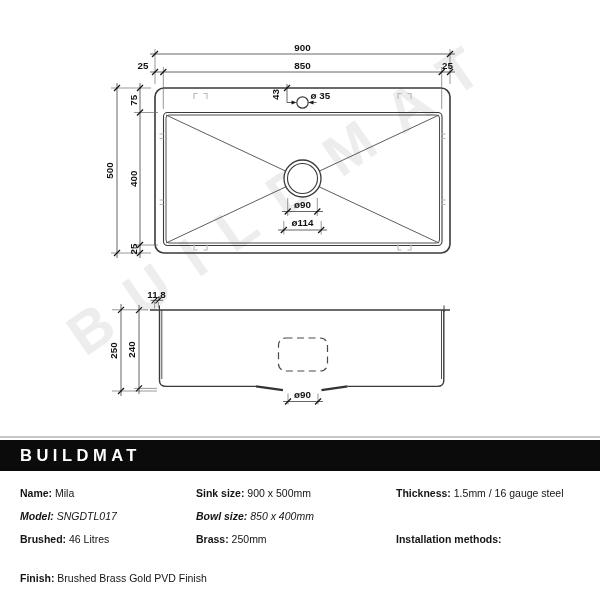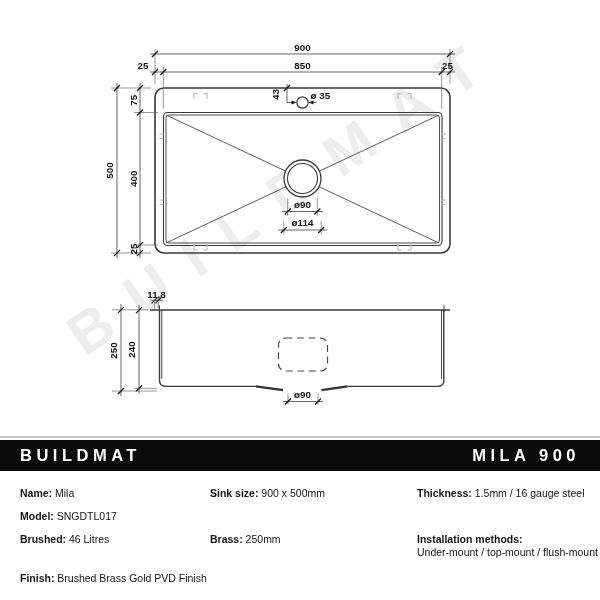--- a/index.html
+++ b/index.html
@@ -8,23 +8,23 @@
   svg text{font-family:"Liberation Sans",sans-serif;}
   .dim{font-size:9.8px;font-weight:bold;fill:#131313;}
   .wm{font-size:58px;font-weight:bold;fill:#ededed;letter-spacing:27px;}
   .mid{text-anchor:middle;}
   .rule{position:absolute;left:0;top:436px;width:600px;height:2px;background:#c8c8c8;}
   .banner{position:absolute;left:0;top:440px;width:600px;height:31px;background:#0b0b0b;
           color:#ffffff;display:flex;align-items:center;justify-content:space-between;
           box-sizing:border-box;padding:0 20px;font-weight:bold;font-size:16.5px;letter-spacing:4.5px;}
   .spec{position:absolute;font-size:10.5px;color:#141414;white-space:nowrap;line-height:12.5px;}
   .spec b{font-weight:bold;}
-  .c1{left:20px;}  .c2{left:210px;}  .c3{left:417px;}
-  .r1{top:487px;} .r2{top:510px;} .r3{top:533px;} .r4{top:572px;}
-  .stack span{display:block;}
+  .c1{left:20px;}  .c2{left:196px;}  .c3{left:396px;}
+  .r1{top:487px;} .r2{top:510px;font-style:italic;} .r3{top:533px;} .r4{top:572px;}
+  .stack span{display:block;text-align:center;}
 </style>
 </head>
 <body>
 
 <div class="page">
 
   <svg width="600" height="436" viewBox="0 0 600 436">
 
     <text class="wm" transform="translate(296,210) rotate(-35)" text-anchor="middle">BUILDMAT</text>
 
@@ -168,31 +168,30 @@
     <text class="dim mid" transform="translate(135,349.5) rotate(-90)">240</text>
     <text class="dim mid" x="302.5" y="397.5">ø90</text>
   </svg>
 
   
   <div class="rule"></div>
 
   
   <div class="banner">
     <span>BUILDMAT</span>
-    <span>MILA 900</span>
   </div>
 
   
   <div class="spec c1 r1"><b>Name:</b> <span>Mila</span></div>
   <div class="spec c1 r2"><b>Model:</b> <span>SNGDTL017</span></div>
   <div class="spec c1 r3"><b>Brushed:</b> <span>46 Litres</span></div>
   <div class="spec c1 r4"><b>Finish:</b> <span>Brushed Brass Gold PVD Finish</span></div>
 
   <div class="spec c2 r1"><b>Sink size:</b> <span>900 x 500mm</span></div>
+  <div class="spec c2 r2"><b>Bowl size:</b> <span>850 x 400mm</span></div>
   <div class="spec c2 r3"><b>Brass:</b> <span>250mm</span></div>
 
   <div class="spec c3 r1"><b>Thickness:</b> <span>1.5mm / 16 gauge steel</span></div>
   <div class="spec c3 r3 stack">
       <span><b>Installation methods:</b></span>
-      <span>Under-mount / top-mount / flush-mount</span>
     </div>
 
 </div>
 
 </body></html>

